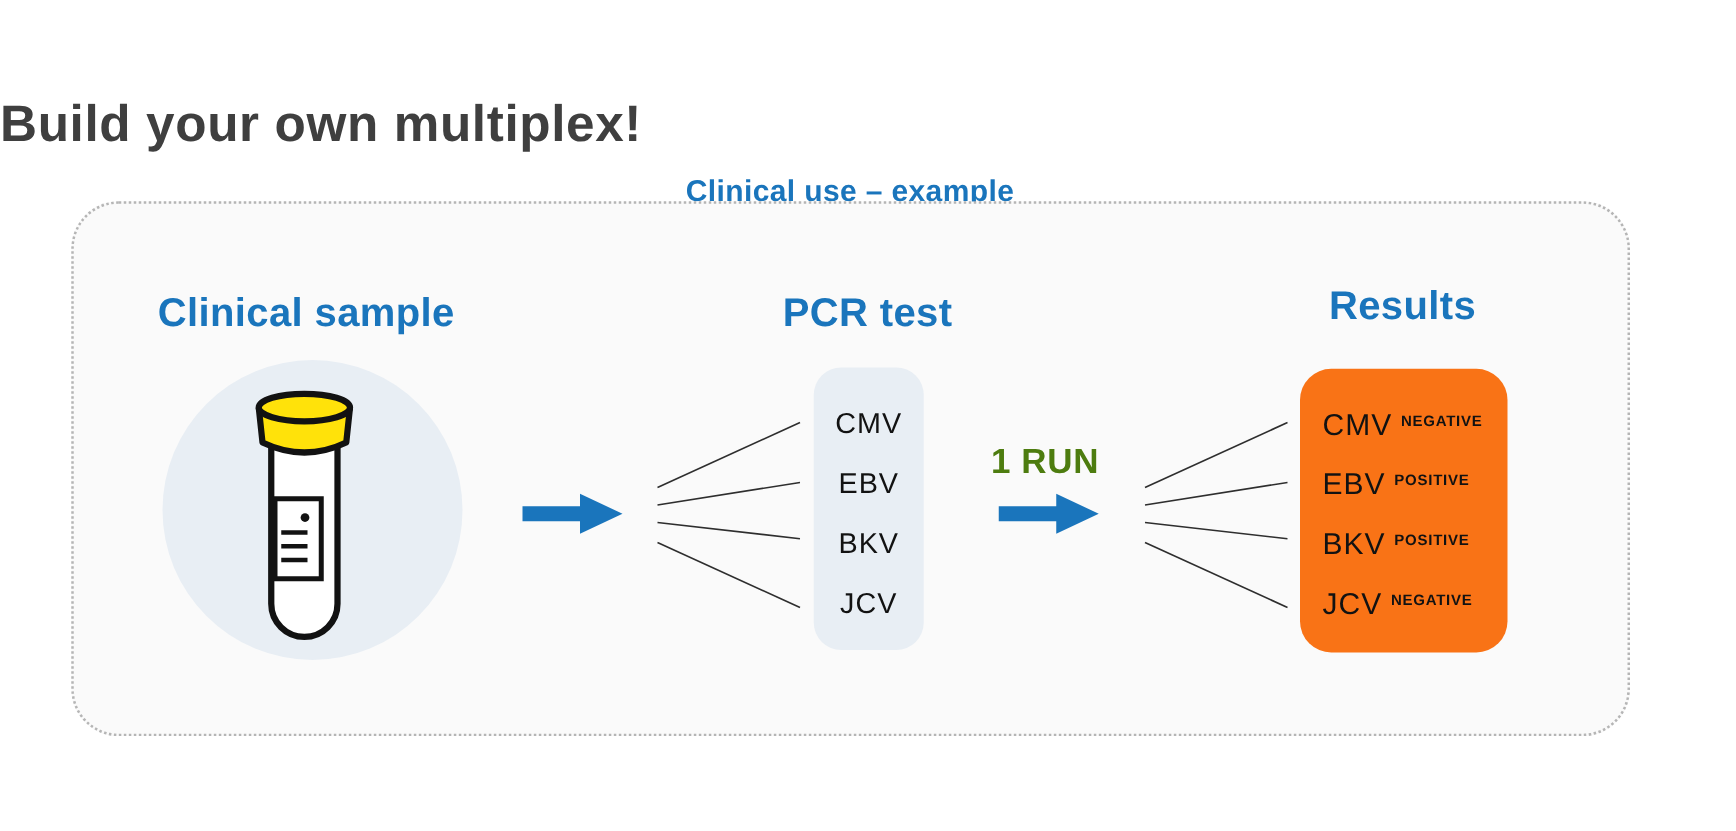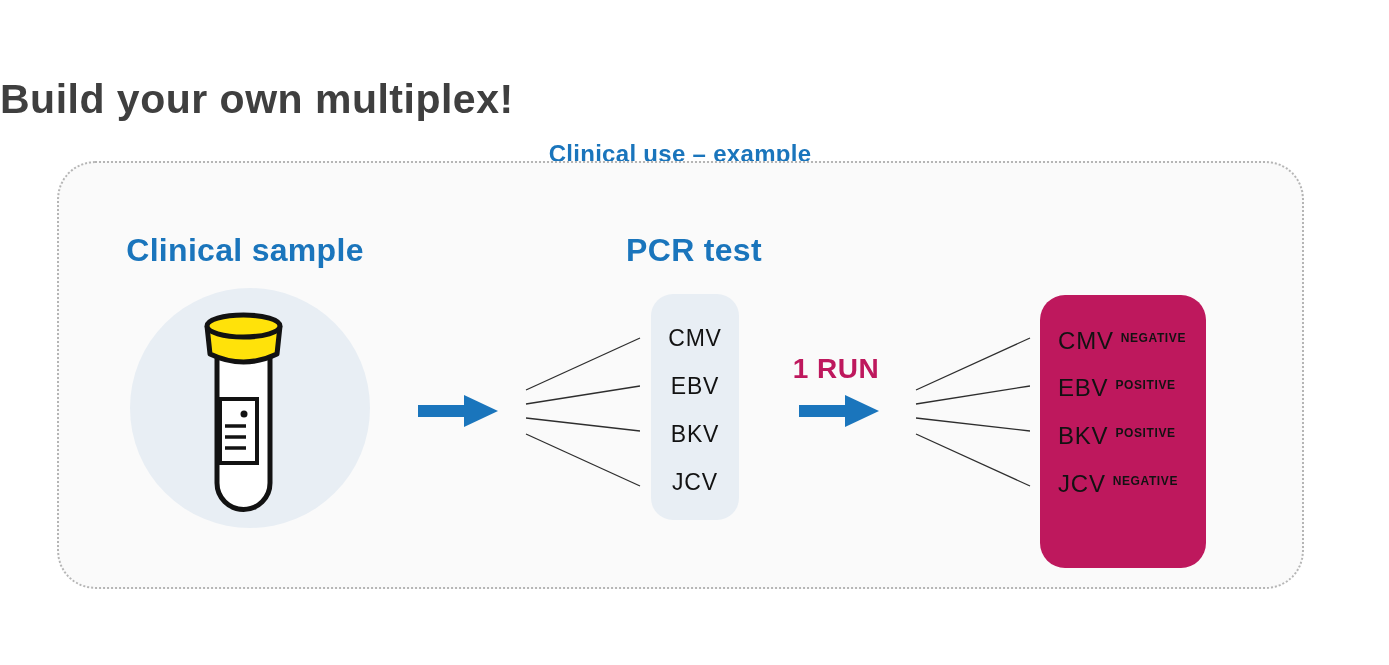--- a/index.html
+++ b/index.html
@@ -61,21 +61,21 @@
   .head-results{ left: 1022px; top: 226px; width: 200px; }
   .run-label {
     position: absolute;
     left: 756px;
     top: 353px;
     width: 160px;
     text-align: center;
     font-size: 28px;
     font-weight: 700;
     letter-spacing: 0.5px;
-    color: #be185d;
+    color: #4d7c0f;
   }
   .sample-circle {
     position: absolute;
     left: 130px;
     top: 288px;
     width: 240px;
     height: 240px;
     border-radius: 50%;
     background: #e8eef4;
   }
@@ -111,23 +111,23 @@
   }
   .t0 { top: 26px; }
   .t1 { top: 74px; }
   .t2 { top: 122px; }
   .t3 { top: 170px; }
   .results-box {
     position: absolute;
     left: 1040px;
     top: 295px;
     width: 166px;
-    height: 273px;
+    height: 227px;
     border-radius: 25px;
-    background: #be185d;
+    background: #f97316;
   }
   .result-row {
     position: absolute;
     left: 18px;
     height: 36px;
     line-height: 36px;
     white-space: nowrap;
   }
   .r0 { top: 28px; }
   .r1 { top: 75px; }
@@ -154,20 +154,21 @@
 
 <div class="canvas">
 
   <div class="page-title">Build your own multiplex!</div>
   <div class="page-subtitle">Clinical use – example</div>
 
   <div class="panel"></div>
 
   <div class="col-head head-sample">Clinical sample</div>
   <div class="col-head head-pcr">PCR test</div>
+  <div class="col-head head-results">Results</div>
   <div class="run-label">1 RUN</div>
 
   <div class="sample-circle">
     <svg class="tube-svg" width="240" height="240" viewBox="0 0 240 240">
 
       <path d="M 87,66 L 87,195 A 26.5 26.5 0 0 0 140,195 L 140,66" fill="#ffffff" stroke="#121212" stroke-width="5" stroke-linejoin="round"></path>
 
       <rect x="90" y="111" width="37" height="64" fill="#ffffff" stroke="#121212" stroke-width="4"></rect>
       <circle cx="114" cy="126" r="3.5" fill="#121212"></circle>
       <line x1="95" y1="138" x2="116" y2="138" stroke="#121212" stroke-width="3.5"></line>

